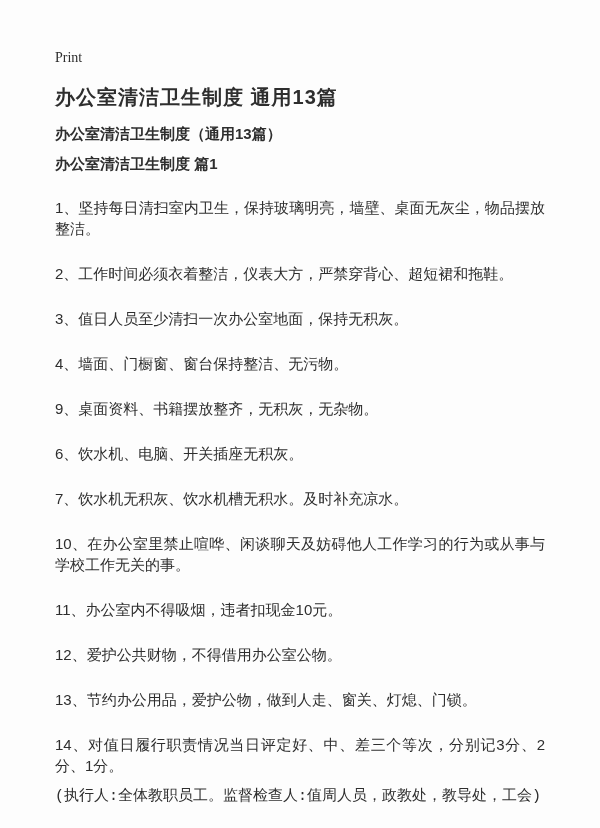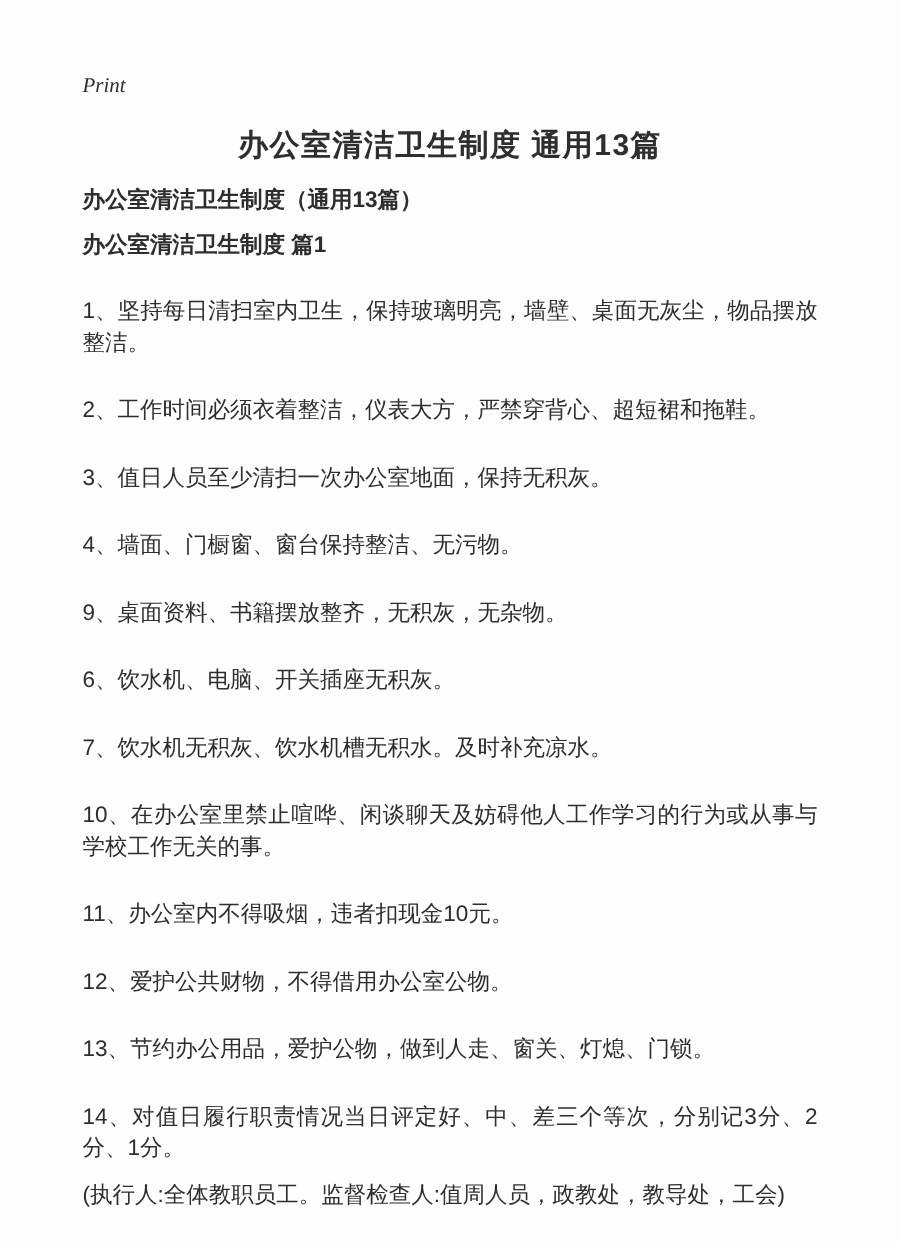--- a/index.html
+++ b/index.html
@@ -21,25 +21,23 @@
     padding: 48px 55px 0 55px;
   }
   .print-link {
     font-family: "Liberation Serif", "DejaVu Serif", serif;
     font-size: 14px;
     color: #2e2e2e;
     display: inline-block;
     margin: 0;
     cursor: pointer;
     text-decoration: none;
-    font-style: italic;
   }
   .doc-title {
     margin: 20px 0 0 0;
-    text-align: center;
     font-size: 20px;
     font-weight: bold;
     letter-spacing: 1px;
     line-height: 23px;
   }
   .doc-subtitle {
     margin-top: 16px;
     line-height: 18px;
     font-weight: bold;
   }
@@ -54,20 +52,21 @@
     line-height: 18px;
   }
   .rule-item {
     margin-top: 24px;
     line-height: 21px;
     text-align: justify;
   }
   .executor-note {
     margin-top: 10px;
     line-height: 21px;
+    font-family: Liberation Mono, monospace;
   }
   .section-heading-2 {
     margin-top: 22px;
     font-weight: bold;
     line-height: 18px;
   }
 </style>
 </head>
 <body>
 

